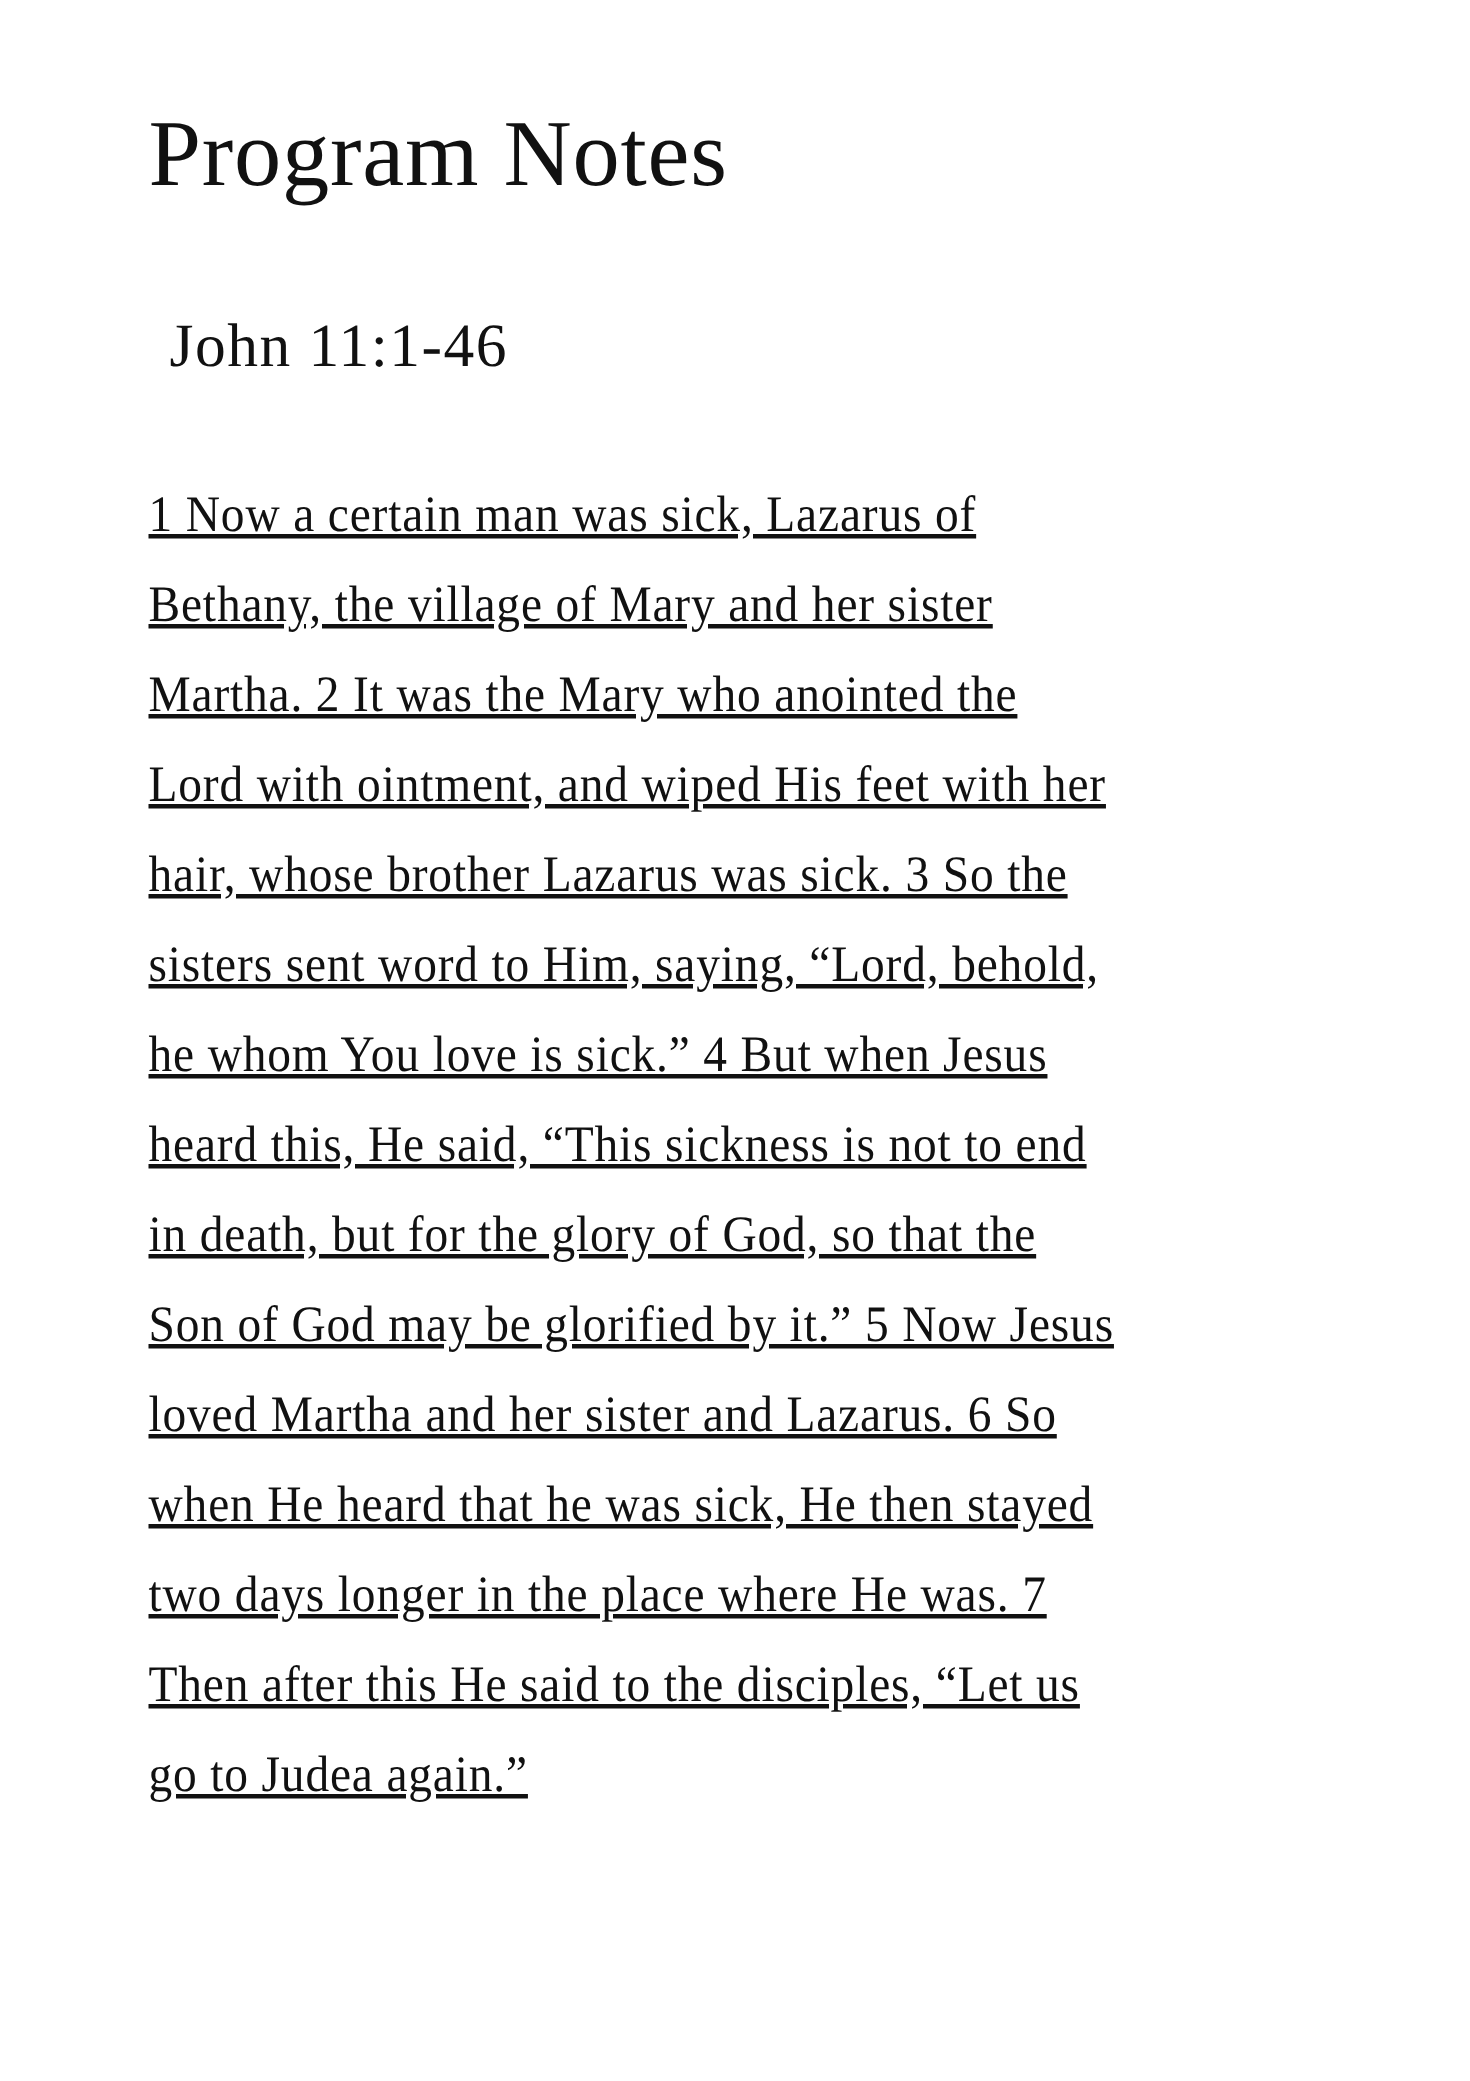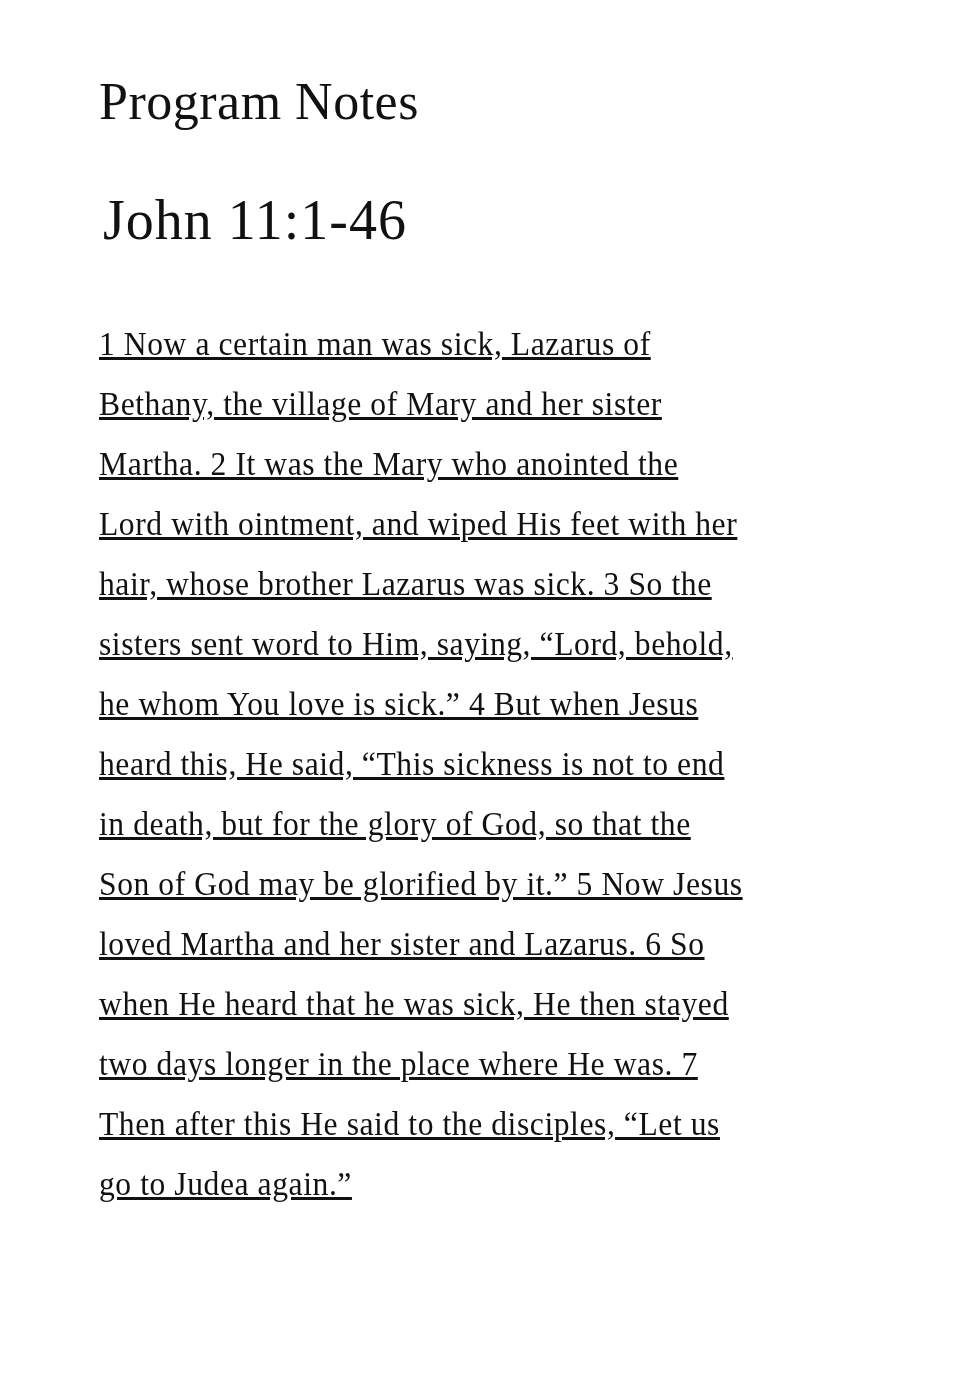--- a/index.html
+++ b/index.html
@@ -20,32 +20,32 @@
       left: 99px;
       top: 0;
       width: 790px;
     }
     .title {
       position: absolute;
       left: 0;
       top: 62px;
       margin: 0;
       font-weight: normal;
-      font-size: 52px;
+      font-size: 63px;
       line-height: 80px;
       letter-spacing: 0.5px;
       white-space: nowrap;
     }
     .subtitle {
       position: absolute;
       left: -2px;
       top: 186px;
-      margin: 6px;
+      margin: 16px;
       font-weight: normal;
-      font-size: 56px;
+      font-size: 41px;
       line-height: 56px;
       letter-spacing: 1px;
       white-space: nowrap;
     }
     .body-text {
       position: absolute;
       left: 0;
       top: 316px;
       width: 790px;
       margin: 0;

